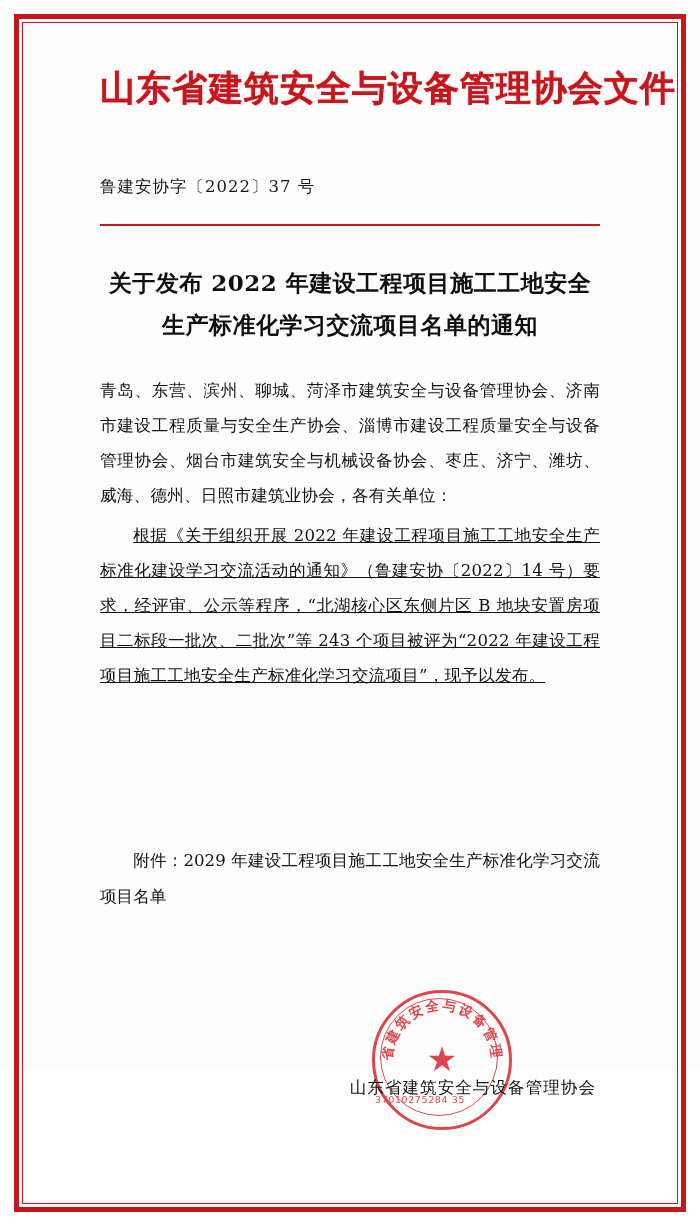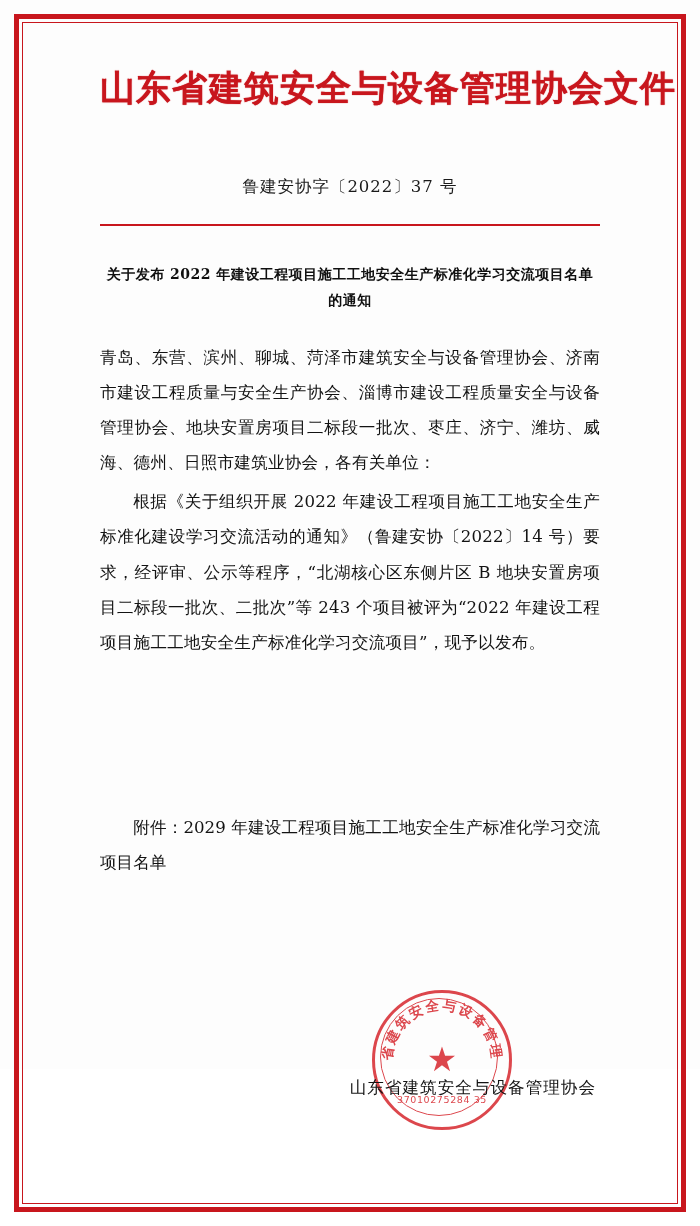--- a/index.html
+++ b/index.html
@@ -60,40 +60,40 @@
     font-size: 35px;
     letter-spacing: 1px;
     line-height: 1.25;
     margin-top: 26px;
     text-shadow: 0 0 1px #c8161d;
     white-space: nowrap;
   }
 
   
   .doc-number {
-    text-align: center;
+    text-align: left;
     font-size: 16.5px;
     color: #1a1a1a;
     margin-top: 66px;
     letter-spacing: 1px;
   }
 
   
   .red-rule {
     margin-top: 26px;
     height: 2px;
     background: #c8161d;
     width: 100%;
   }
 
   
   .doc-title {
     margin-top: 36px;
     text-align: center;
-    font-size: 14px;
+    font-size: 23px;
     font-weight: bold;
     line-height: 1.85;
     color: #101010;
     letter-spacing: 0.5px;
     padding: 0 4px;
   }
 
   
   .body-block {
     margin-top: 26px;
@@ -103,20 +103,21 @@
     line-height: 2.12;
     color: #131313;
     margin: 0 0 4px 0;
     text-align: justify;
     text-justify: inter-ideograph;
     letter-spacing: 0.2px;
   }
   p.indent {
     text-indent: 2em;
     margin-top: 2px;
+    text-decoration: underline;
   }
 
   .attachment {
     margin-top: 150px;
   }
   p.attach-para {
     font-size: 16.6px;
     line-height: 2.12;
     color: #131313;
     margin: 0;
@@ -186,21 +187,21 @@
     font-family: "DejaVu Serif", "Liberation Serif", serif;
     font-size: 13.5px;
     font-weight: bold;
     letter-spacing: 2.3px;
   }
   .seal-code {
     position: absolute;
     left: 0;
     width: 134px;
     bottom: 22px;
-    text-align: center;
+    text-align: left;
     color: #d6242b;
     font-size: 9.5px;
     font-family: "DejaVu Sans", sans-serif;
     letter-spacing: 0.6px;
     margin-top: 36px;
   }
 </style>
 </head>
 <body>
 
@@ -213,21 +214,21 @@
 
     <div class="masthead">山东省建筑安全与设备管理协会文件</div>
 
     <div class="doc-number">鲁建安协字〔2022〕37 号</div>
 
     <div class="red-rule"></div>
 
     <div class="doc-title">关于发布 2022 年建设工程项目施工工地安全生产标准化学习交流项目名单的通知</div>
 
     <div class="body-block">
-      <p class="para">青岛、东营、滨州、聊城、菏泽市建筑安全与设备管理协会、济南市建设工程质量与安全生产协会、淄博市建设工程质量安全与设备管理协会、地块安置房项目二标段一批次、枣庄、济宁、潍坊、威海、德州、日照市建筑业协会，各有关单位：</p>
+      <p class="para">青岛、东营、滨州、聊城、菏泽市建筑安全与设备管理协会、济南市建设工程质量与安全生产协会、淄博市建设工程质量安全与设备管理协会、烟台市建筑安全与机械设备协会、枣庄、济宁、潍坊、威海、德州、日照市建筑业协会，各有关单位：</p>
       <p class="para indent">根据《关于组织开展 2022 年建设工程项目施工工地安全生产标准化建设学习交流活动的通知》（鲁建安协〔2022〕14 号）要求，经评审、公示等程序，“北湖核心区东侧片区 B 地块安置房项目二标段一批次、二批次”等 243 个项目被评为“2022 年建设工程项目施工工地安全生产标准化学习交流项目”，现予以发布。</p>
     </div>
 
     <div class="attachment">
       <p class="attach-para">附件：2029 年建设工程项目施工工地安全生产标准化学习交流项目名单</p>
     </div>
 
     <div class="seal">
       <div class="seal-inner"></div>
       <svg class="seal-arc" viewBox="0 0 134 134">

